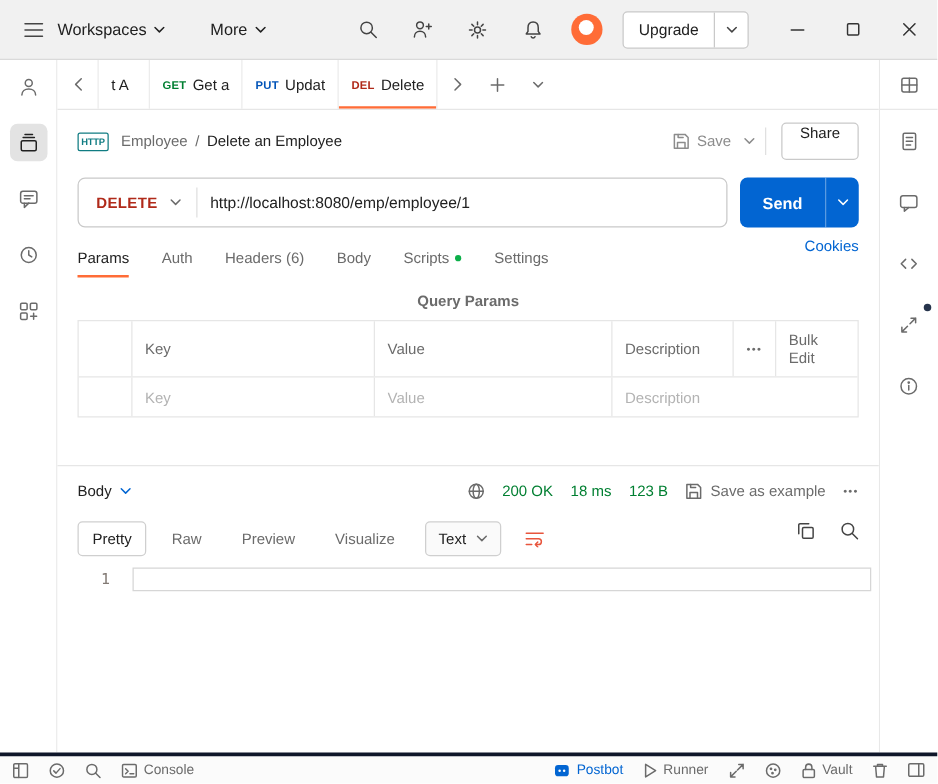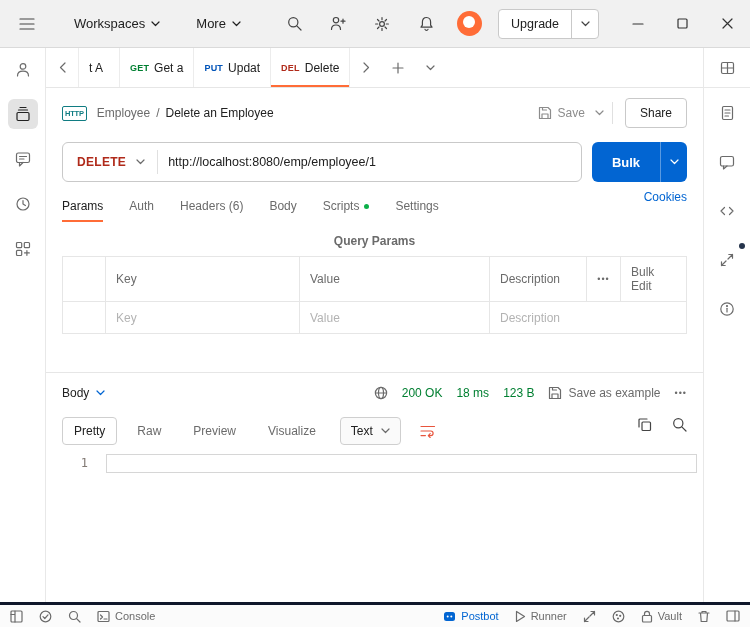--- a/index.html
+++ b/index.html
@@ -15,21 +15,21 @@
   }
   svg { display:block; }
 
   
   .titlebar {
     position:absolute; top:0; left:0; width:750px; height:48px;
     background:#f1f1f1; border-bottom:1px solid #dadada;
     display:flex; align-items:center;
   }
   .tb-ic { color:#444; display:flex; align-items:center; justify-content:center; width:30px; height:30px; cursor:pointer; }
-  .tb-menu { display:flex; align-items:center; gap:6px; font-size:13px; color:#212121; margin-left:32px; cursor:pointer; }
+  .tb-menu { display:flex; align-items:center; gap:6px; font-size:13px; color:#212121; margin-left:4px; cursor:pointer; }
   .tb-right { margin-left:auto; display:flex; align-items:center; }
   .tb-right .tb-ic { margin-left:14px; }
   .logo { width:25px; height:25px; border-radius:50%; background:#ff6c37; position:relative; margin-left:16px; }
   .logo i { position:absolute; left:6px; top:5px; width:12px; height:12px; border-radius:50%; background:#fff; }
   .upgrade { display:flex; align-items:center; height:30px; background:#fff; border:1px solid #c9c9c9; border-radius:4px; margin-left:16px; overflow:hidden; }
   .upgrade .u-label { padding:0 12px; font-size:12.5px; font-weight:500;text-align:right; }
   .upgrade .u-sep { width:1px; height:30px; background:#c9c9c9; }
   .upgrade .u-chev { width:26px; display:flex; align-items:center; justify-content:center; color:#444; }
   .win-controls { display:flex; margin-left:16px; }
   .win-btn { width:45px; height:48px; display:flex; align-items:center; justify-content:center; color:#333; font-size:17px; cursor:pointer; }
@@ -66,21 +66,21 @@
 
   .bc-row { display:flex; align-items:center; height:34px; margin:8px 16px 0; }
   .http-badge { color:#107c82; font-size:7.5px; font-weight:700; letter-spacing:-.2px; border:1px solid #107c82; border-radius:2px; padding:2px 2px; margin-right:10px; }
   .bc-col { color:#6b6b6b; cursor:pointer; }
   .bc-sep { color:#6b6b6b; margin:0 6px; }
   .bc-name { color:#212121; }
   .bc-right { margin-left:auto; display:flex; align-items:center; }
   .save-btn { display:flex; align-items:center; gap:6px; color:#8c8c8c; cursor:pointer; }
   .save-chev { margin:0 8px 0 10px; color:#8c8c8c; cursor:pointer; }
   .v-div { width:1px; height:22px; background:#e0e0e0; margin-right:12px; }
-  .share-btn { height:30px; padding:0 14px; border:1px solid #c9c9c9; border-radius:4px; background:#fff; display:flex; align-items:center; font-size:12px; color:#212121; cursor:pointer; }
+  .share-btn { height:30px; padding:0 14px; border:1px solid #c9c9c9; border-radius:4px; background:#fff; display:flex; align-items:flex-start; font-size:12px; color:#212121; cursor:pointer; }
 
   .url-row { display:flex; gap:10px; margin:12px 16px 0; height:40px; }
   .url-box { flex:1; display:flex; align-items:center; border:1px solid #c9c9c9; border-radius:6px; background:#fff; }
   .method-dd { display:flex; align-items:center; gap:10px; padding:0 12px 0 14px; cursor:pointer; }
   .method-dd .m-label { color:#b02a1a; font-weight:600; font-size:12px; letter-spacing:.3px; }
   .method-dd .chev { color:#6b6b6b; }
   .url-sep { width:1px; height:24px; background:#e0e0e0; margin-right:10px; }
   .url-input { flex:1; border:none; outline:none; font-family:"Liberation Sans",sans-serif; font-size:12.5px; color:#212121; background:transparent; padding-right:10px; }
   .send-btn { width:95px; display:flex; border-radius:6px; overflow:hidden; background:#0265d2; color:#fff; cursor:pointer; }
   .send-main { flex:1; display:flex; align-items:center; justify-content:center; font-size:13px; font-weight:600; }
@@ -366,21 +366,21 @@
       <div class="method-dd">
         <span class="m-label">DELETE</span>
         <svg class="icon chev" width="9" height="6" viewBox="0 0 9 6">
             <path d="M1 1l3.5 3.5L8 1"></path>
           </svg>
       </div>
       <span class="url-sep"></span>
       <input class="url-input" type="text" value="http://localhost:8080/emp/employee/1" style="">
     </div>
     <div class="send-btn">
-      <span class="send-main">Bulk</span>
+      <span class="send-main">Send</span>
       <span class="send-chev">
         <svg class="icon" width="9" height="6" viewBox="0 0 9 6">
             <path d="M1 1l3.5 3.5L8 1"></path>
           </svg>
       </span>
     </div>
   </div>
 
   <div class="req-tabs">
     <span class="rtab active">Params</span>

